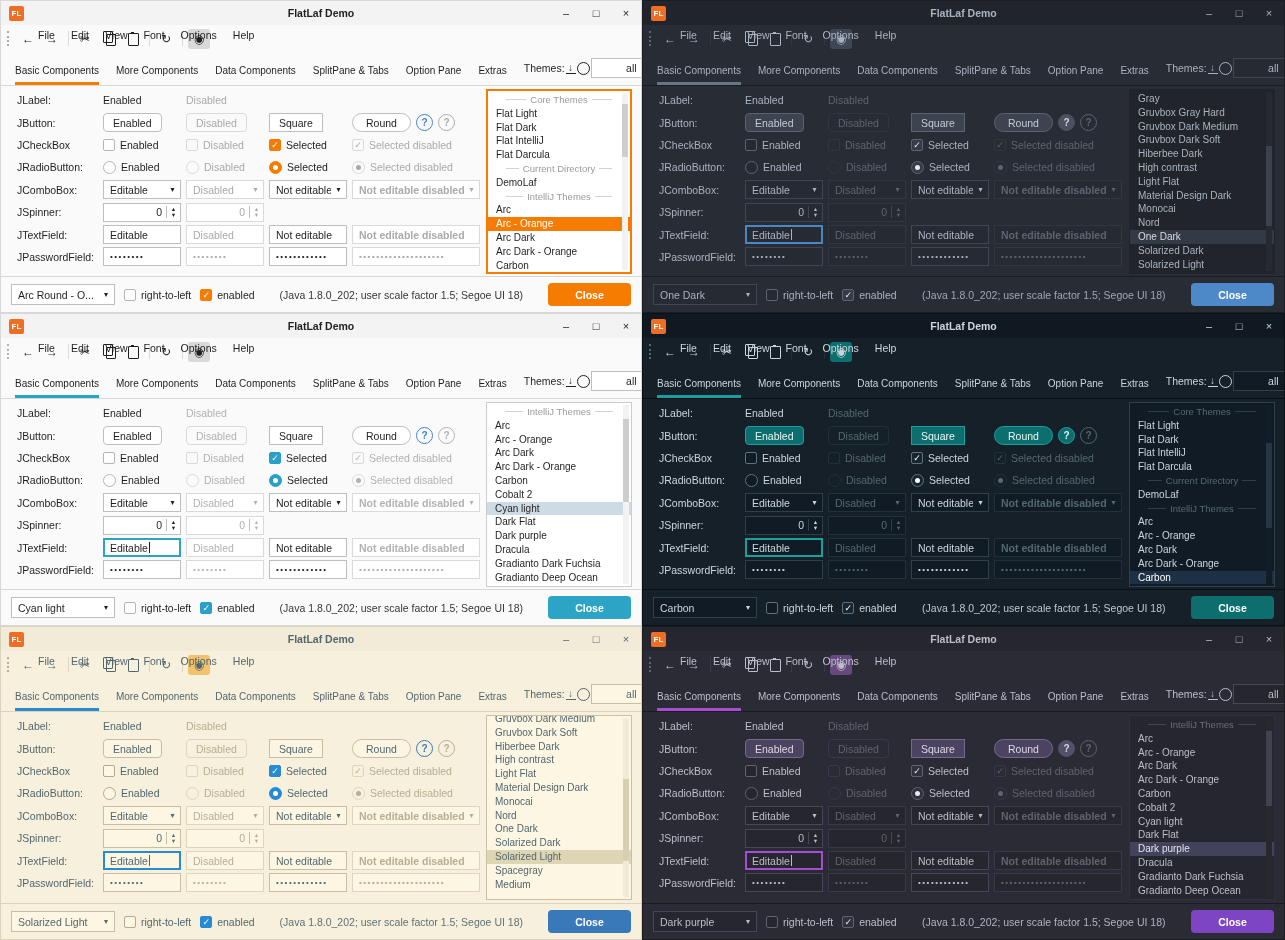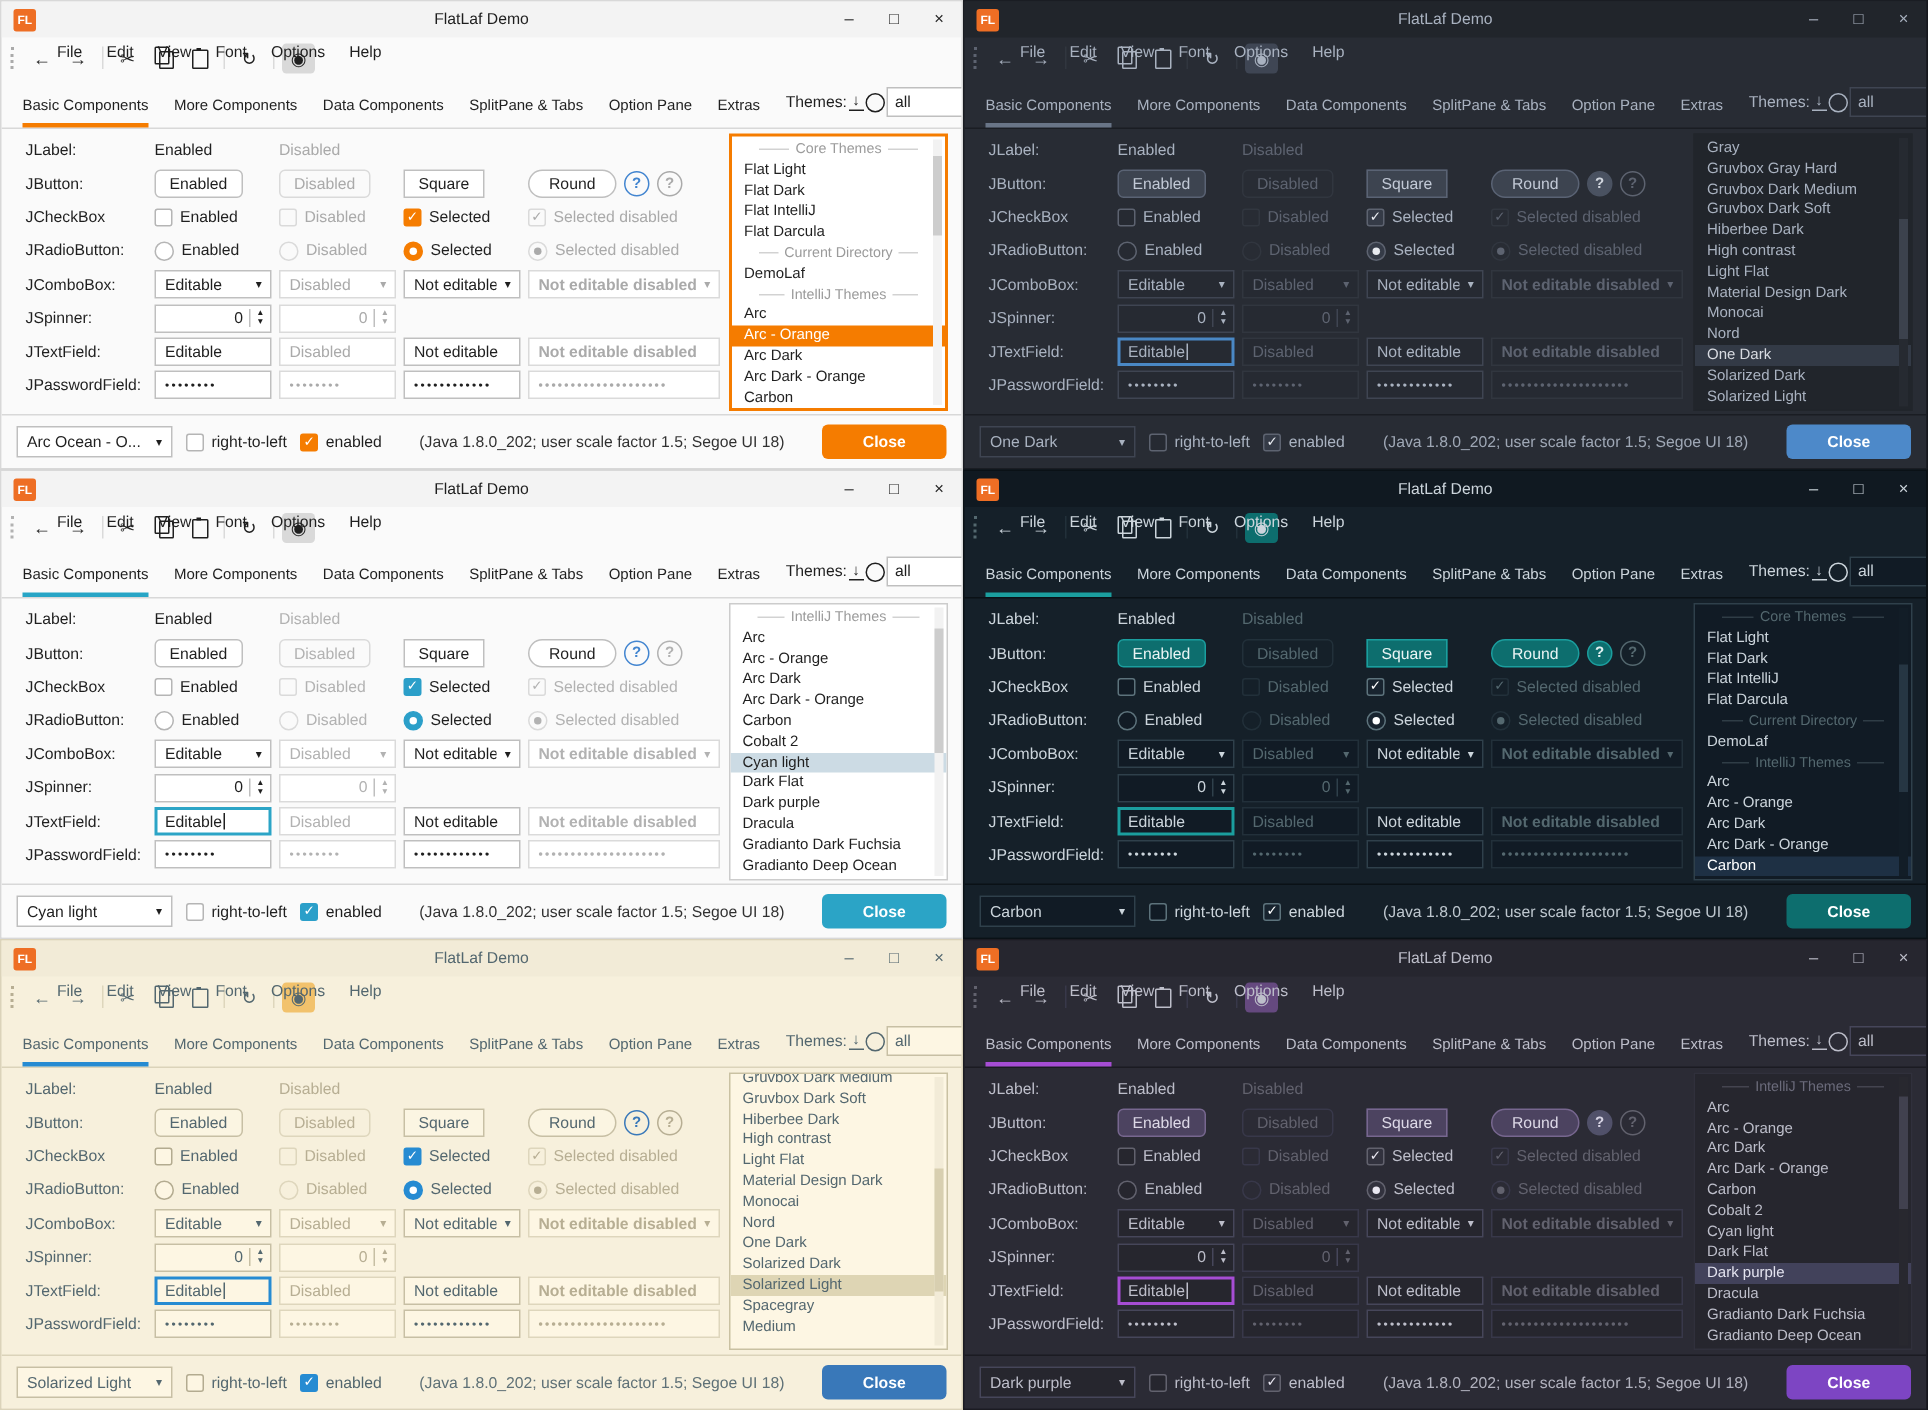--- a/index.html
+++ b/index.html
@@ -6,21 +6,21 @@
   .page{width:1285px;height:940px;display:grid;grid-template-columns:642px 643px;grid-template-rows:313px 313px 314px;}
   .panel{position:relative;overflow:hidden;background:var(--bg);color:var(--text);
     border:1px solid var(--border);box-sizing:border-box;
     font-family:"Liberation Sans","DejaVu Sans",sans-serif;font-size:10.5px;}
   
   .titlebar{height:24px;background:var(--titlebar);display:flex;align-items:center;position:relative;}
   .logo{width:15px;height:15px;background:#ee6e24;color:#fff;font-weight:bold;font-size:8px;
     display:flex;align-items:center;justify-content:center;margin:0 6px 0 8px;border-radius:2px;flex:none;}
   .menubar{display:flex;margin-top:44px;}
   .menuitem{padding:0 8px;white-space:nowrap;}
-  .win-title{position:absolute;left:50%;transform:translateX(-50%);white-space:nowrap;}
+  .win-title{position:absolute;left:50%;transform:translateX(-50%);white-space:nowrap;font-weight:bold;}
   .winbtns{margin-left:auto;display:flex;}
   .winbtn{width:30px;height:24px;display:flex;align-items:center;justify-content:center;font-size:11px;}
   
   .toolbar{height:27px;display:flex;align-items:center;padding-left:4px;}
   .grip{width:2px;height:15px;border-left:2px dotted var(--muted);margin:0 5px 0 2px;}
   .tbtn{width:22px;height:20px;display:flex;align-items:center;justify-content:center;border-radius:3px;
     font-size:12px;margin:0 1px;color:var(--text);}
   .tbtn.toggled{background:var(--eyebg);}
   .tsep{width:1px;height:15px;background:var(--fieldborderdis);margin:0 4px;}
   .ic-copy{position:relative;width:8px;height:10px;border:1px solid currentColor;border-radius:1px;margin:3px 0 0 3px;}
@@ -30,21 +30,21 @@
   
   .tabsrow{height:33px;display:flex;align-items:flex-end;border-bottom:1px solid var(--border);padding:0 10px 0 14px;}
   .tab{padding:6px 0 9px;margin-right:17px;position:relative;white-space:nowrap;font-size:10px;}
   .tab.active::after{content:"";position:absolute;left:0;right:0;bottom:0;height:3px;background:var(--underline);}
   .themesbar{margin-left:auto;display:flex;align-items:center;gap:1px;padding-bottom:7px;}
   .themeslabel{white-space:nowrap;}
   .dlicon{display:inline-flex;flex-direction:column;align-items:center;font-size:10px;line-height:9px;
     border-bottom:1.5px solid currentColor;padding-bottom:1px;width:10px;}
   .ghicon{width:11px;height:11px;border:1.5px solid currentColor;border-radius:50%;display:inline-block;}
   .mini-combo{border:1px solid var(--fieldborder);background:var(--fieldbg);width:52px;height:20px;
-    display:flex;align-items:center;justify-content:flex-start;padding:0 5px;box-sizing:border-box;}
+    display:flex;align-items:center;justify-content:flex-end;padding:0 5px;box-sizing:border-box;}
   
   .main{position:relative;height:194px;}
   .rows{position:absolute;left:0;top:3px;width:482px;}
   .row{display:flex;align-items:center;height:22.4px;padding-left:16px;white-space:nowrap;}
   .rowlabel{width:86px;flex:none;}
   .cell{display:flex;align-items:center;}
   .c1,.c2,.c3{width:83px;flex:none;}
   .c4{flex:1;}
   .muted{color:var(--muted);}
   .btn{height:19px;border:1px solid var(--btnborder);background:var(--btnbg);color:var(--btntext);
@@ -368,21 +368,21 @@
           <div class="titem">Arc Dark</div>
           <div class="titem">Arc Dark - Orange</div>
           <div class="titem">Carbon</div>
           <div class="vtrack">
             <div class="vthumb" style="top: 6%; height: 30%;"></div>
           </div>
         </div>
       </div>
       <div class="bottombar">
         <span class="bcombo">
-          <span class="bval">Arc Ocean - O...</span>
+          <span class="bval">Arc Round - O...</span>
           <span class="carr">▾</span>
         </span>
         <span class="ckwrap">
           <span class="ckb"></span>
           <span>right-to-left</span>
         </span>
         <span class="ckwrap">
           <span class="ckb checked">
             <span class="ckglyph">✓</span>
           </span>

